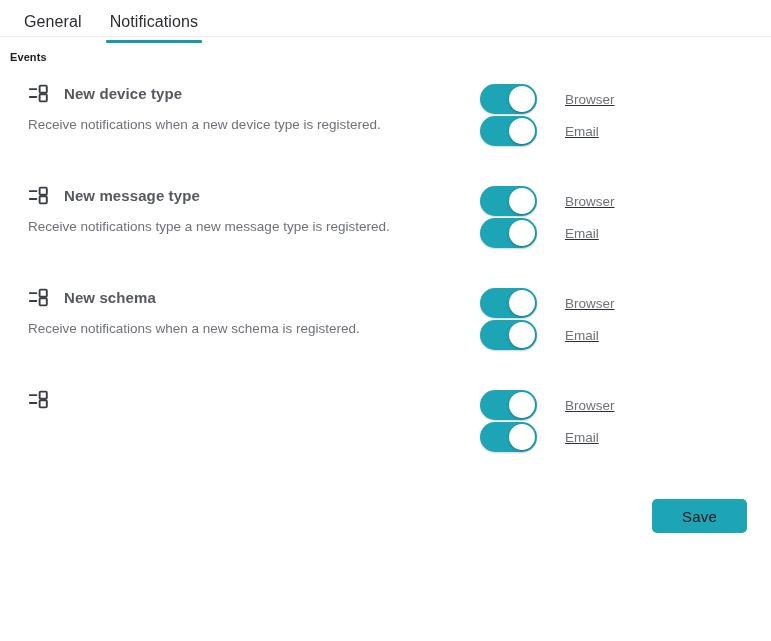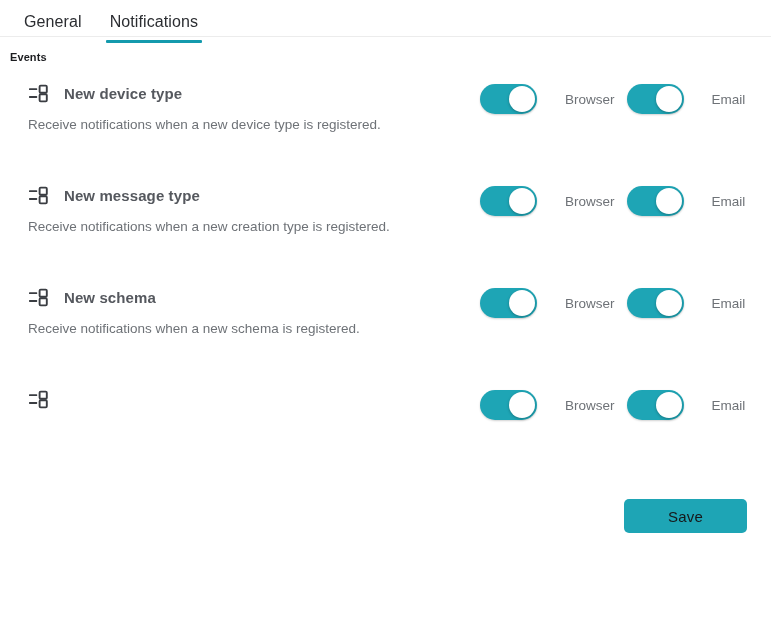--- a/index.html
+++ b/index.html
@@ -101,22 +101,23 @@
     line-height: 1.3;
   }
   .event-desc:empty {
     display: none;
   }
 
   
   .event-channels {
     padding-top: 5px;
     display: flex;
-    flex-direction: row;
-    gap: 12px;
+    flex-direction: column;
+    gap: 2px;
+    text-decoration: underline;
   }
   .channel {
     display: flex;
     align-items: center;
   }
   .switch {
     position: relative;
     width: 57px;
     height: 30px;
     border-radius: 15px;
@@ -150,21 +151,21 @@
   }
 
   
   .footer {
     display: flex;
     justify-content: flex-end;
     padding-right: 24px;
     margin-top: 12px;
   }
   .save-button {
-    width: 123px;
+    width: 95px;
     height: 34px;
     background: #1ea5b5;
     border: none;
     border-radius: 5px;
     color: #16181a;
     font-family: "Liberation Sans", sans-serif;
     font-size: 15px;
     cursor: pointer;
     letter-spacing: 0.2px;
   }
@@ -224,21 +225,21 @@
         <span class="event-icon">
           <svg viewBox="0 0 21 21" width="21" height="21" xmlns="http://www.w3.org/2000/svg">
             <rect x="1" y="5.2" width="8.2" height="1.9" rx="0.6" fill="#3a3d42"></rect>
             <rect x="1" y="13.0" width="8.2" height="1.9" rx="0.6" fill="#3a3d42"></rect>
             <rect x="11.6" y="2.6" width="7.2" height="7.2" rx="1.1" fill="none" stroke="#3a3d42" stroke-width="1.9"></rect>
             <rect x="11.6" y="11.2" width="7.2" height="7.2" rx="1.1" fill="none" stroke="#3a3d42" stroke-width="1.9"></rect>
           </svg>
         </span>
         <span class="event-name">New message type</span>
       </div>
-      <div class="event-desc">Receive notifications when a new creation type is registered.</div>
+      <div class="event-desc">Receive notifications type a new message type is registered.</div>
     </div>
     <div class="event-channels">
       <div class="channel">
         <div class="switch on" role="switch" aria-checked="true">
           <span class="knob"></span>
         </div>
         <span class="channel-label">Browser</span>
       </div>
       <div class="channel">
         <div class="switch on" role="switch" aria-checked="true">

